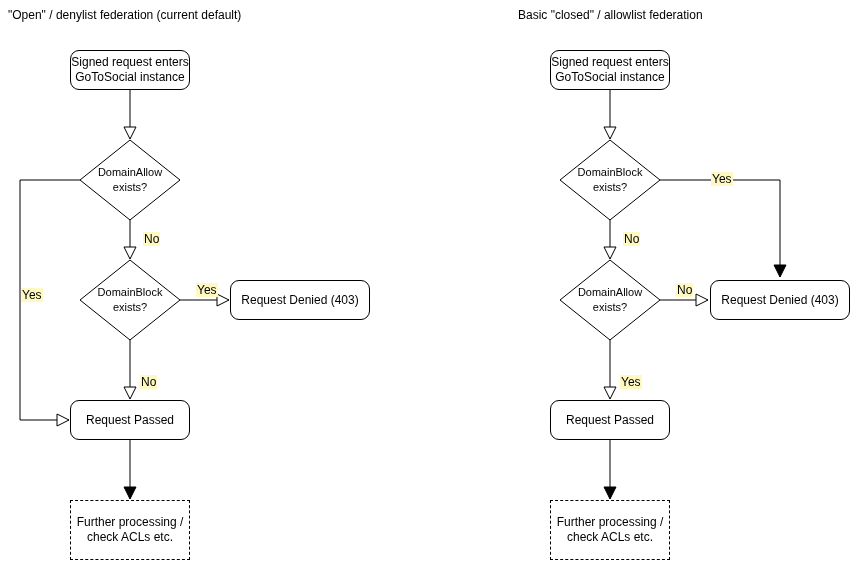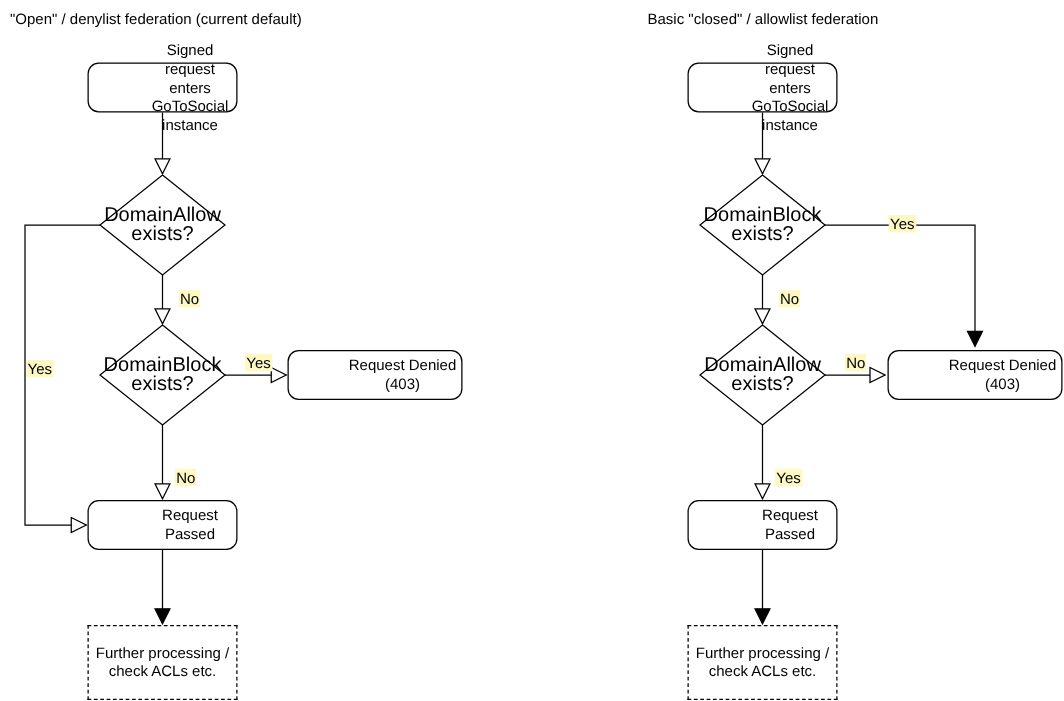--- a/index.html
+++ b/index.html
@@ -43,30 +43,30 @@
     display: flex;
     align-items: center;
     justify-content: center;
     text-align: center;
     font-size: 12px;
     line-height: 15px;
     white-space: pre-line;
     background: #ffffff;
     border: 1px solid #000000;
   }
-  .rounded { border-radius: 9px; padding-left: 44px; }
+  .rounded { border-radius: 9px; }
   .dashed  { border-style: dashed; }
   .dtext {
     position: absolute;
     box-sizing: border-box;
     display: flex;
     align-items: center;
     justify-content: center;
     text-align: center;
-    font-size: 16px;
+    font-size: 11px;
     line-height: 15px;
     white-space: pre-line;
   }
   .elabel {
     position: absolute;
     font-size: 12px;
     line-height: 14px;
     background: #fef9c3;
     padding: 0 1px;
     white-space: nowrap;

